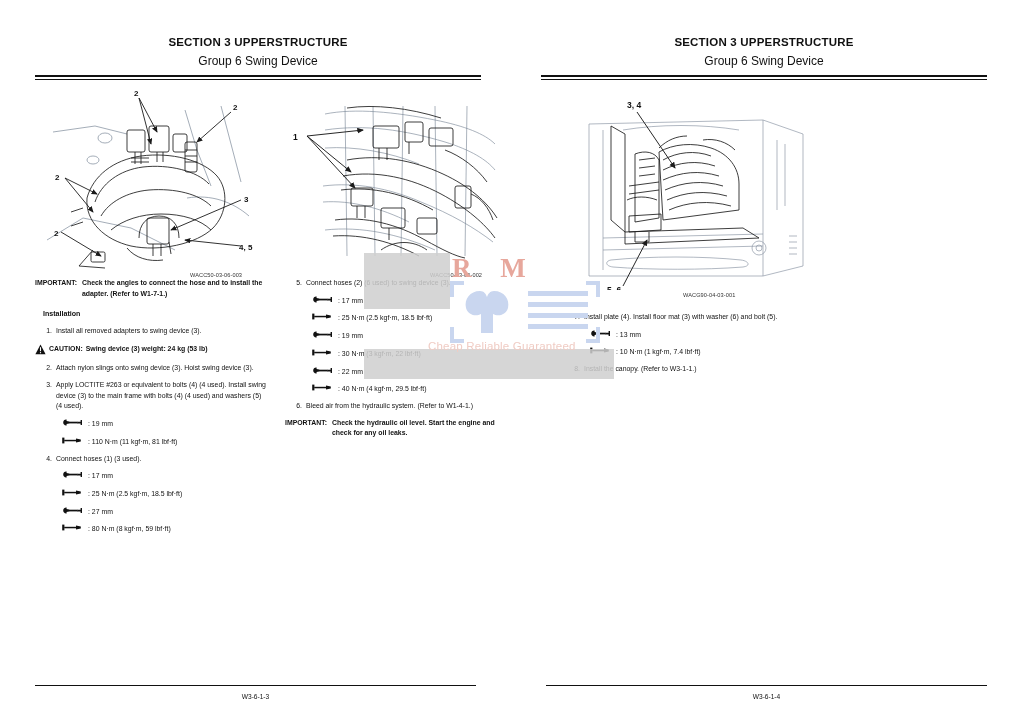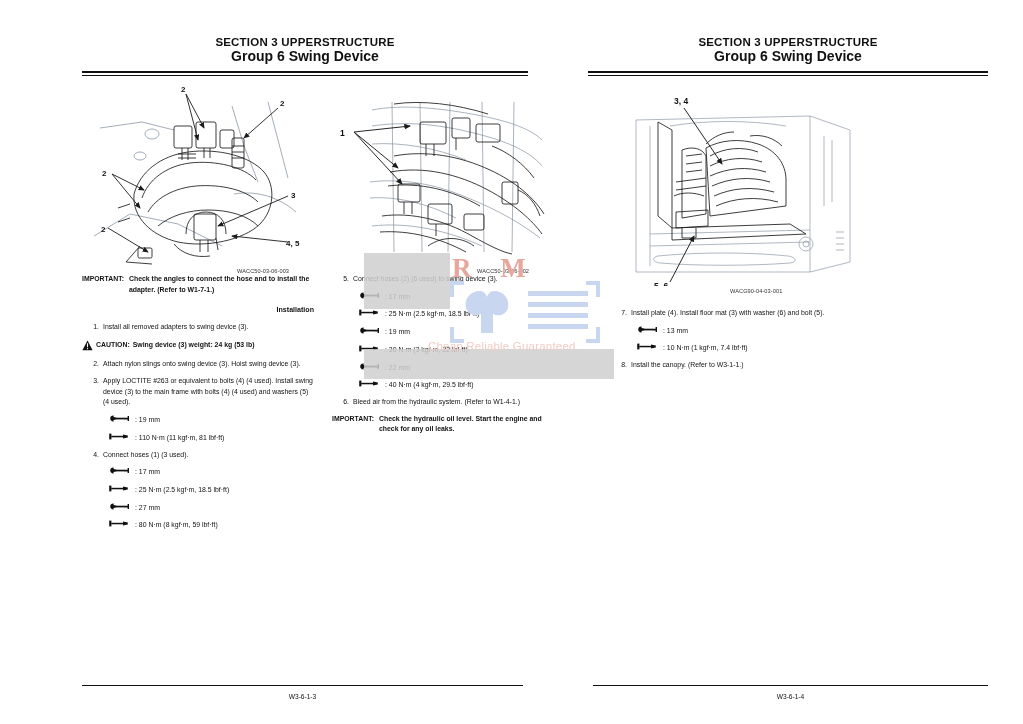--- a/index.html
+++ b/index.html
@@ -4,29 +4,29 @@
 <style>
   html,body{margin:0;padding:0;}
   body{
     width:1023px;height:724px;
     background:#ffffff;
     font-family:"Liberation Sans", sans-serif;
     color:#111;
     position:relative;
     overflow:hidden;
   }
-  .spread{position:absolute;inset:0;display:flex;padding-left:47px;}
+  .spread{position:absolute;inset:0;display:flex;}
   .page{position:relative;width:511px;height:724px;box-sizing:border-box;}
   .page.left{padding:0 30px 0 35px;}
   .page.right{padding:0 35px 0 30px;}
 
   
   .hdr{padding-top:36px;text-align:center;}
   .hdr-title{font-size:11.5px;font-weight:bold;letter-spacing:.2px;}
-  .hdr-sub{font-size:14px;font-weight:bold;}
+  .hdr-sub{font-size:12px;font-weight:normal;margin-top:6px;}
   .hdr-rule{margin-top:7px;border-top:2.2px solid #111;border-bottom:1px solid #111;height:2px;}
 
   
   .cols{display:flex;gap:18px;margin-top:10px;}
   .col{width:232px;position:relative;}
   .col.narrow{width:222px;}
 
   
   .fig{position:relative;}
   .fig svg{display:block;}
@@ -34,21 +34,21 @@
   .figcode.ind{margin-left:155px;}
   .figcode.ind2{margin-left:145px;}
   .figcode.ind3{margin-left:120px;}
 
   
   .txt{font-size:6.9px;line-height:1.55;color:#111;}
   .blk{margin-bottom:7px;}
   .imp{font-weight:bold;display:flex;gap:3px;}
   .imp .lbl{white-space:nowrap;}
   .imp .bd{text-indent:0;padding-left:2px;}
-  .sec-head{font-weight:bold;margin:10px 0 6px 8px;font-size:7.1px;text-align:right;}
+  .sec-head{font-weight:bold;margin:10px 0 6px 8px;font-size:7.1px;}
 
   ol.steps{list-style:none;margin:0;padding:0;}
   ol.steps>li{display:flex;gap:4px;margin-bottom:6px;padding-left:8px;}
   ol.steps>li .num{width:9px;flex:none;text-align:right;}
   ol.steps>li .body{flex:1;}
 
   .caution{display:flex;gap:3px;align-items:flex-start;font-weight:bold;margin:6px 0 5px 0;}
   .caution .tri{flex:none;margin-top:.5px;}
   .caution .ctext{padding-top:.5px;}
 

